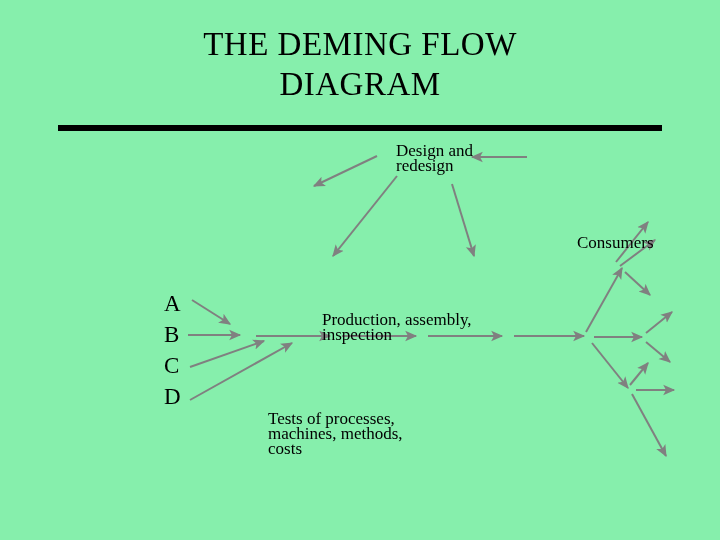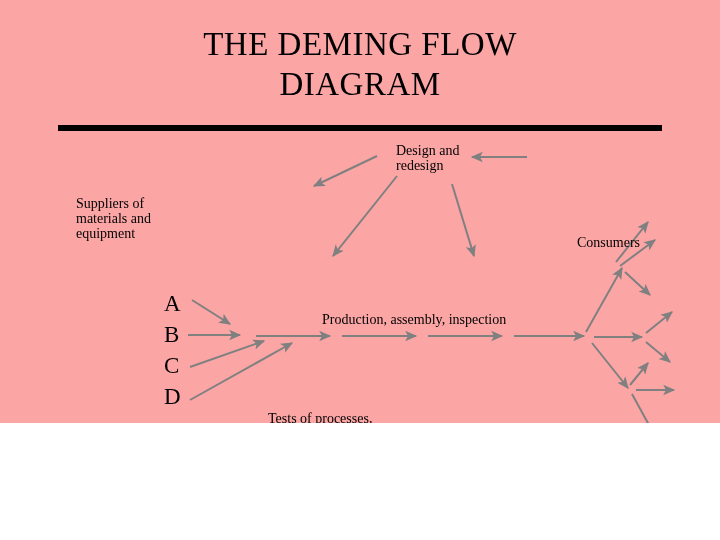--- a/index.html
+++ b/index.html
@@ -3,22 +3,22 @@
 <meta charset="utf-8">
 <style>
   html, body {
     margin: 0;
     padding: 0;
     background: #ffffff;
   }
   #slide {
     position: relative;
     width: 720px;
-    height: 423px;
-    background: #fca5a5;
+    height: 540px;
+    background: #86efac;
     overflow: hidden;
     font-family: "Liberation Serif", "DejaVu Serif", serif;
     color: #000000;
   }
   #title {
     position: absolute;
     left: 60px;
     top: 24px;
     width: 600px;
     text-align: center;
@@ -33,21 +33,21 @@
     position: absolute;
     left: 58px;
     top: 125px;
     width: 604px;
     height: 6px;
     background: #000000;
   }
   .lbl {
     position: absolute;
     font-family: "Liberation Serif", "DejaVu Serif", serif;
-    font-size: 14px;
+    font-size: 17px;
     line-height: 15px;
     color: #000000;
     white-space: pre-line;
   }
   .letter {
     position: absolute;
     font-family: "Liberation Serif", "DejaVu Serif", serif;
     font-size: 23px;
     line-height: 23px;
     color: #000000;
@@ -107,23 +107,20 @@
       <line x1="630" y1="385" x2="648" y2="363"></line>
       <line x1="636" y1="390" x2="674" y2="390"></line>
       <line x1="632" y1="394" x2="666" y2="456"></line>
     </g>
   </svg>
 
   <div class="lbl" style="left:396px; top:143px; width:92px;">Design and
 redesign</div>
 
 
-  <div class="lbl" style="left:76px; top:196px; width:110px;">Suppliers of
-materials and
-equipment</div>
 
 
   <div class="lbl" style="left:577px; top:209px; width:90px;margin-top:26px;">Consumers</div>
 
   <div class="lbl" style="left:322px; top:312px; width:210px;">Production, assembly, inspection</div>
 
   <div class="lbl" style="left:268px; top:411px; width:135px;">Tests of processes,
 machines, methods,
 costs</div>
 

